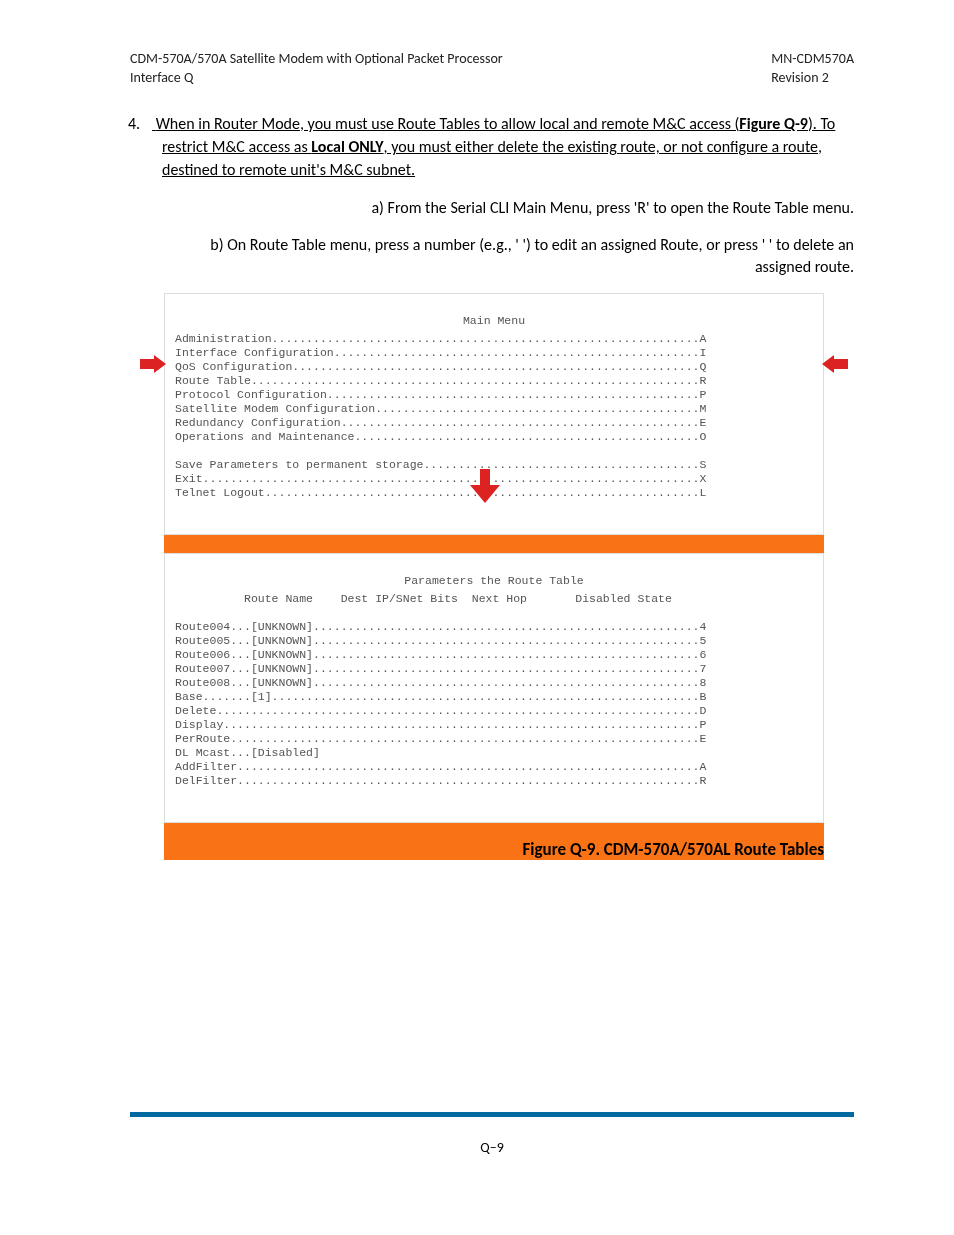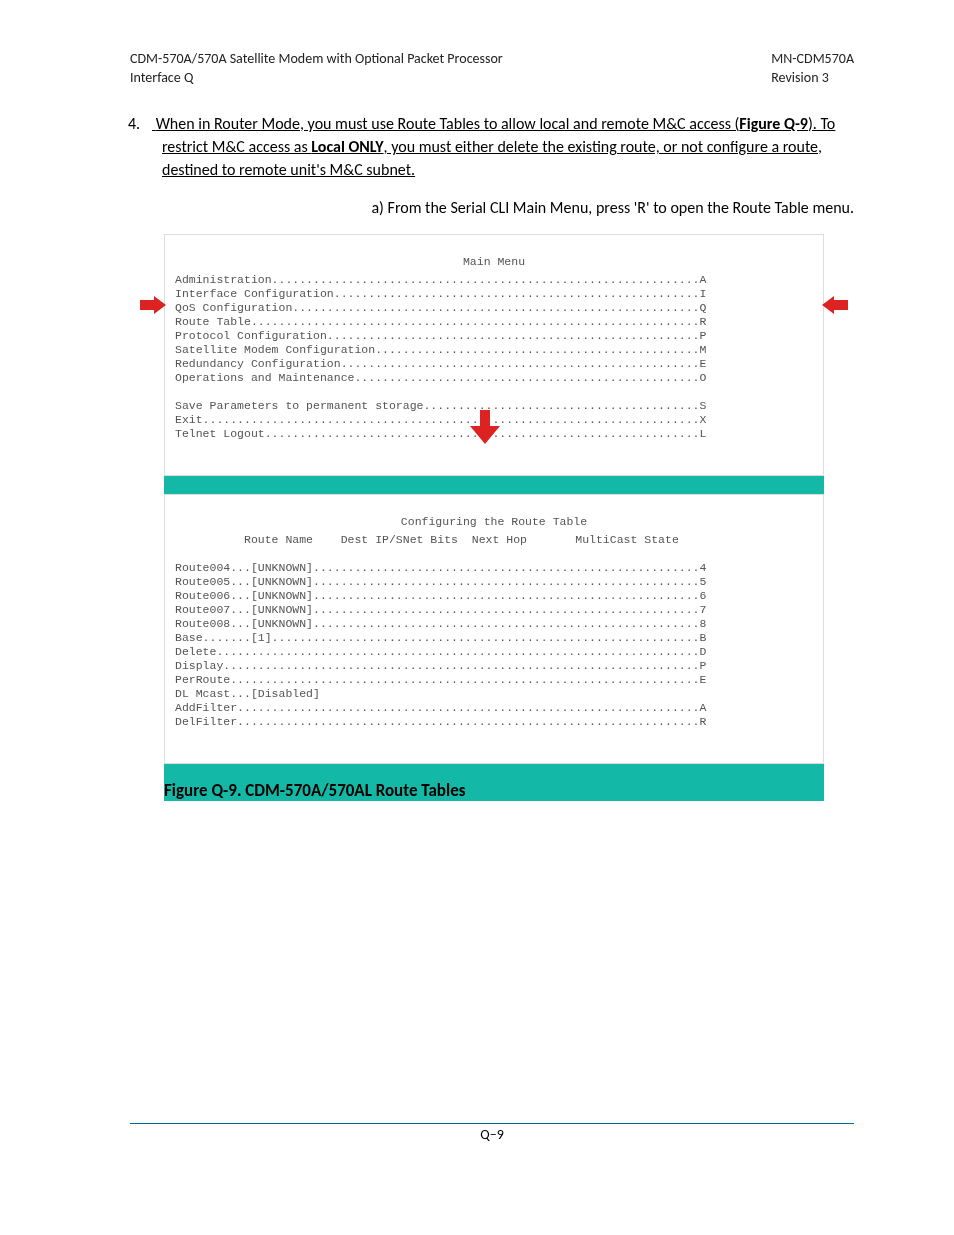--- a/index.html
+++ b/index.html
@@ -47,50 +47,50 @@
   .sub-item { margin-bottom: 14px; text-align: right; }
   .sub-letter {
     display: inline-block;
     width: 28px;
     margin-left: -28px;
   }
   .figure-wrap {
     margin: 14px 0 0 34px;
     position: relative;
     width: 660px;
-    background: #14b8a6;
+    background: #f97316;
     border: 0;
   }
   
   .term {
     font-family: "Courier New", monospace;
     font-size: 11.5px;
     line-height: 1.22;
     color: #555;
     white-space: pre;
     border: 1px solid #ddd;
     padding: 6px 10px 6px 10px;
     overflow: hidden;
     background: #fff;
   }
   .term .title { text-align: center; color: #555; margin-bottom: 4px; }
   .bold { font-weight: 700; color: #000; }
   .figure-caption {
-    text-align: left;
+    text-align: right;
     font-weight: 700;
     font-size: 17px;
     margin-top: 16px;
   }
   .footer-line {
     position: absolute;
     left: 130px; right: 100px;
-    bottom: 92px;
-    border-top: 1px solid #0369a1;
+    bottom: 79px;
+    border-top: 5px solid #0369a1;
     text-align: center;
-    padding-top: 2px;
+    padding-top: 22px;
     font-size: 14px;
   }
   
   .arrow-left, .arrow-right, .arrow-down {
     position: absolute;
     pointer-events: none;
   }
   .arrow-left { left: -24px; top: 62px; }
   .arrow-right { right: -24px; top: 62px; }
   .arrow-down {
@@ -102,35 +102,39 @@
 
 <div class="page">
 
   <div class="hdr">
     <div class="left">
       <div>CDM-570A/570A Satellite Modem with Optional Packet Processor</div>
       <div>Interface Q</div>
     </div>
     <div class="right">
       <div>MN-CDM570A</div>
-      <div>Revision 3</div>
+      <div>Revision 2</div>
     </div>
   </div>
 
   <div class="step-block">
     <span class="step-num">4.</span>
     <span class="step-text">
       <span>When in Router Mode, you must use Route Tables to allow local and remote M&amp;C access (</span><span class="bold">Figure Q-9</span><span>). To restrict M&amp;C access as </span><span class="bold">Local ONLY</span><span>, you must either delete the existing route, or not configure a route, destined to remote unit's M&amp;C subnet.</span>
     </span>
   </div>
 
   <div class="sub-list">
     <div class="sub-item">
       <span class="sub-letter">a)</span>
       <span>From the Serial CLI Main Menu, press 'R' to open the Route Table menu.</span>
+    </div>
+    <div class="sub-item">
+      <span class="sub-letter">b)</span>
+      <span>On Route Table menu, press a number (e.g., '  ') to edit an assigned Route, or press '  ' to delete an assigned route.</span>
     </div>
   </div>
 
   <div class="figure-wrap">
 
     <svg class="arrow-left" width="26" height="18">
       <polygon points="0,4 14,4 14,0 26,9 14,18 14,14 0,14" fill="#d22"></polygon>
     </svg>
     <svg class="arrow-right" width="26" height="18">
       <polygon points="26,4 12,4 12,0 0,9 12,18 12,14 26,14" fill="#d22"></polygon>
@@ -151,21 +155,21 @@
 
 Save Parameters to permanent storage........................................S
 Exit........................................................................X
 Telnet Logout...............................................................L
 </div>
     </div>
 
     <div style="height:18px"></div>
 
     <div class="term">
-<div class="title">Configuring the Route Table</div><div id="route-header">          Route Name    Dest IP/SNet Bits  Next Hop       MultiCast State
+<div class="title">Parameters the Route Table</div><div id="route-header">          Route Name    Dest IP/SNet Bits  Next Hop       Disabled State
 
 </div><div id="route-unknown">Route004...[UNKNOWN]........................................................4
 Route005...[UNKNOWN]........................................................5
 Route006...[UNKNOWN]........................................................6
 Route007...[UNKNOWN]........................................................7
 Route008...[UNKNOWN]........................................................8
 </div><div id="route-trailer">Base.......[1]..............................................................B
 Delete......................................................................D
 Display.....................................................................P
 PerRoute....................................................................E

